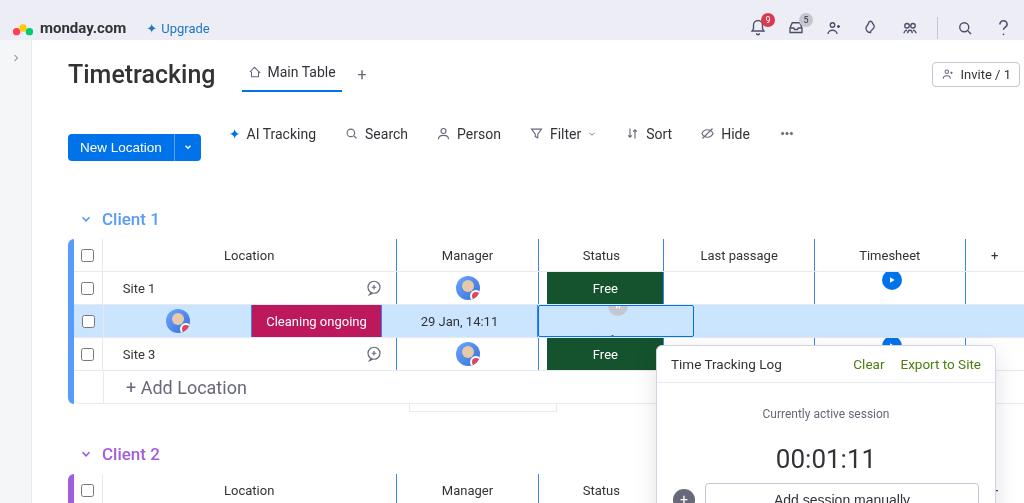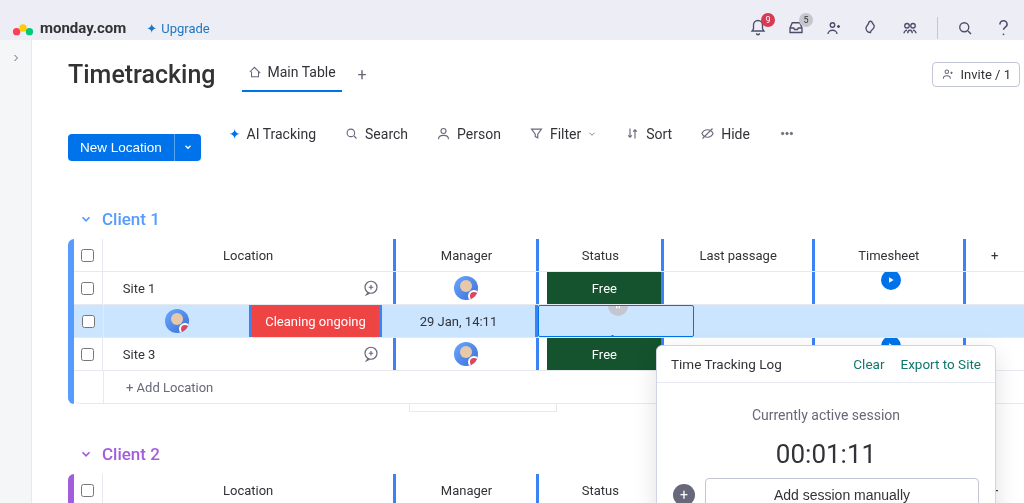--- a/index.html
+++ b/index.html
@@ -49,49 +49,49 @@
   .c-purple { color: #a25ddc; }
   .table { margin-top: 10px; border-left: 6px solid; border-radius: 6px 0 0 6px; overflow: hidden; }
   .table.blue { border-color: #579bfc; }
   .table.purple { border-color: #a25ddc; }
   .row { display: flex; height: 33px; background: #fff; border-bottom: 1px solid #e6e9ef; align-items: stretch; position: relative; }
   .row.head { height: 33px; font-size: 13px; color: #323338; }
   .row.selected { background: #cce5ff; }
   .row.selected .cell, .row.selected .cell-check { background: #cce5ff; }
   .cell-check { width: 30px; display: flex; align-items: center; justify-content: center; border-right: 1px solid #e6e9ef; }
   .cell-check input { width: 13px; height: 13px; accent-color: #0073ea; }
-  .cell { display: flex; align-items: center; border-right: 3px solid #3b82f6; padding: 0 10px; overflow: hidden; white-space: nowrap; }
+  .cell { display: flex; align-items: center; border-right: 1px solid #3b82f6; padding: 0 10px; overflow: hidden; white-space: nowrap; }
   .cell.center { justify-content: center; }
   .col-location { width: 305px; }
   .col-manager { width: 148px; }
   .col-status { width: 130px; padding: 0; }
   .col-last { width: 156px; }
   .col-timesheet { width: 156px; }
   .col-plus { width: 60px; border-right: none; }
   .loc-name { flex: 1; padding-left: 10px; }
   .expand { width: 24px; height: 24px; display: flex; align-items: center; justify-content: center; }
   .avatar { width: 24px; height: 24px; border-radius: 50%; background: linear-gradient(135deg,#6aa8ff,#3b6ed6); position: relative; overflow: hidden; }
   .avatar::after { content: ""; position: absolute; width: 12px; height: 12px; border-radius: 50%; background: #e7c9a9; left: 6px; top: 4px; }
   .avatar .badge { position: absolute; bottom: -2px; right: -2px; width: 12px; height: 12px; background: #e2445c; border: 2px solid #fff; border-radius: 50%; }
   .status-pill { width: 100%; height: 100%; display: flex; align-items: center; justify-content: center; color: #fff; font-size: 13px; }
   .st-free { background: #14532d; margin-left: 8px; }
-  .st-cleaning { background: #ef4444; }
+  .st-cleaning { background: #be185d; }
   .play { width: 20px; height: 20px; border-radius: 50%; background: #0073ea; color: #fff; display: flex; align-items: center; justify-content: center; }
   .pause { width: 20px; height: 20px; border-radius: 50%; background: #c4c7d0; color: #fff; display: flex; align-items: center; justify-content: center; }
   .ts-cell { display: flex; align-items: center; gap: 16px; width: 100%; justify-content: flex-start; padding-left: 4px; flex-direction: column; }
   .ts-val { flex: 1; text-align: center; color: #323338; }
-  .addloc { font-size: 13px; color: #676879; padding-left: 12px; }
+  .addloc { font-size: 18px; color: #676879; padding-left: 12px; }
   .row.foot { border-radius: 0 0 0 6px; }
   
   .popover { position: absolute; right: 28px; top: 305px; width: 340px; background: #fff; border: 1px solid #d0d4e4; border-radius: 6px; box-shadow: 0 8px 24px rgba(0,0,0,.12); }
   .pop-head { display: flex; align-items: center; justify-content: space-between; padding: 10px 14px; border-bottom: 1px solid #e6e9ef; font-size: 13.5px; color: #323338; }
   .pop-links { display: flex; gap: 16px; }
-  .pop-links span { color: #0f766e; cursor: pointer; }
+  .pop-links span { color: #4d7c0f; cursor: pointer; }
   .pop-body { padding: 24px 16px 18px; text-align: center; }
-  .pop-label { font-size: 14px; color: #676879; margin-bottom: 16px; }
+  .pop-label { font-size: 12px; color: #676879; margin-bottom: 23px; }
   .pop-timer { font-size: 26px; font-weight: 400; color: #323338; margin-bottom: 9px; }
   .pop-add { display: flex; align-items: center; gap: 10px; width: 100%; }
   .plus-circle { width: 22px; height: 22px; border-radius: 50%; background: #676879; color: #fff; display: flex; align-items: center; justify-content: center; font-size: 14px; }
   .pop-btn { flex: 1; border: 1px solid #c3c6d4; border-radius: 4px; padding: 8px 10px; text-align: center; color: #323338; font-size: 14px; cursor: pointer; background: #fff; }
   
   .summary-stub { width: 148px; height: 34px; border: 1px solid #e6e9ef; margin-left: 341px; margin-top: -26px; background: #fff; }
   .ts-border { border: 1px solid #0073ea; border-radius: 2px; }
 </style>
 </head>
 <body>

